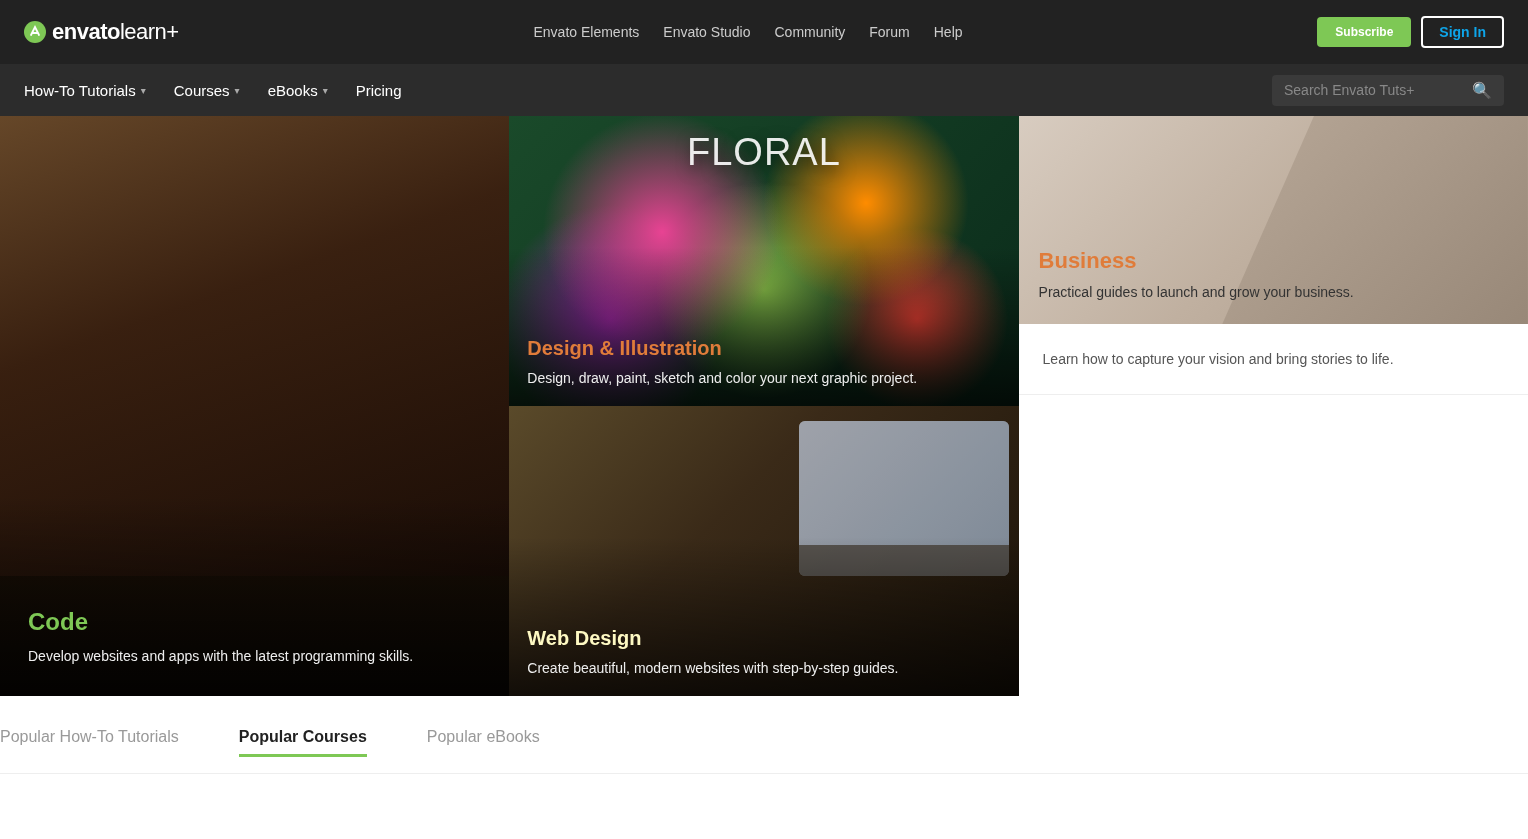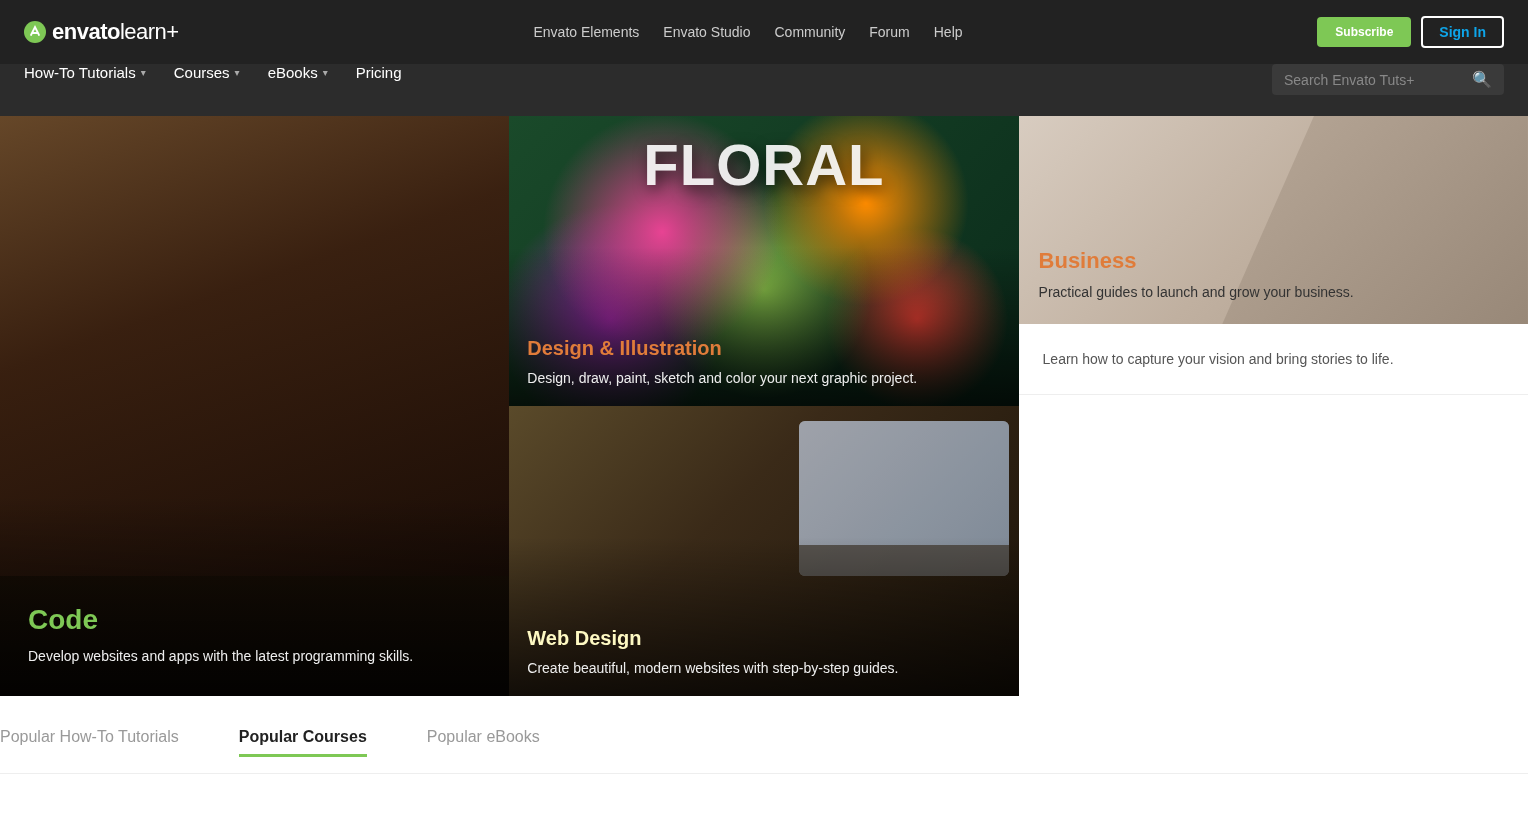--- a/index.html
+++ b/index.html
@@ -62,21 +62,21 @@
       border-radius: 4px;
       font-size: 14px;
       font-weight: 600;
       cursor: pointer;
     }
 
     
     .secondary-nav {
       background: #2c2c2c;
       display: flex;
-      align-items: flex-start;
+      align-items: center;
       justify-content: space-between;
       padding: 0 24px;
       height: 52px;
     }
     .sec-nav-links {
       display: flex;
       align-items: center;
       gap: 28px;
     }
     .sec-nav-item {
@@ -182,22 +182,22 @@
         radial-gradient(circle at 50% 60%, #8bc34a 0%, transparent 35%),
         radial-gradient(circle at 20% 70%, #9c27b0 0%, transparent 25%),
         radial-gradient(circle at 80% 70%, #f44336 0%, transparent 20%),
         linear-gradient(135deg, #1a4a2a 0%, #0a2a1a 100%);
     }
     .flora-text {
       position: absolute;
       top: 15px;
       left: 50%;
       transform: translateX(-50%);
-      font-size: 58px;
-      font-weight: 700;
+      font-size: 38px;
+      font-weight: 400;
       color: rgba(255,255,255,0.9);
       letter-spacing: 1px;
       text-shadow: 3px 5px 15px rgba(0,0,0,0.6);
       white-space: nowrap;
     }
     .middle-top-overlay {
       position: absolute;
       bottom: 0; left: 0; right: 0;
       height: 55%;
       background: linear-gradient(to top, rgba(0,0,0,0.75) 0%, transparent 100%);
@@ -345,21 +345,21 @@
       padding-bottom: 8px;
       border-bottom: 3px solid transparent;
     }
     .tab-item.active {
       color: #222;
       font-weight: 700;
       border-bottom: 3px solid #7ec855;
     }
 
     
-    .cat-title-green { font-size: 28px; font-weight: 800; color: #7ec855; margin-bottom: 10px; }
+    .cat-title-green { font-size: 24px; font-weight: 800; color: #7ec855; margin-bottom: 10px; }
     .cat-title-orange { font-size: 20px; font-weight: 700; color: #e07c3a; margin-bottom: 8px; }
     .cat-title-green-sm { font-size: 20px; font-weight: 700; color: #fef9c3; margin-bottom: 8px; }
     .cat-desc-white { font-size: 14px; line-height: 1.55; color: #eee; }
     .cat-desc-dark { font-size: 14px; line-height: 1.55; color: #333; }
     .cat-title-purple { font-size: 20px; font-weight: 700; color: #7b5ea7; margin-bottom: 8px; }
     .cat-desc-gray { font-size: 14px; line-height: 1.6; color: #555; }
     .cat-title-orange-top { font-size: 22px; font-weight: 700; color: #e07c3a; margin-bottom: 8px; }
   </style>
 </head>
 <body>

